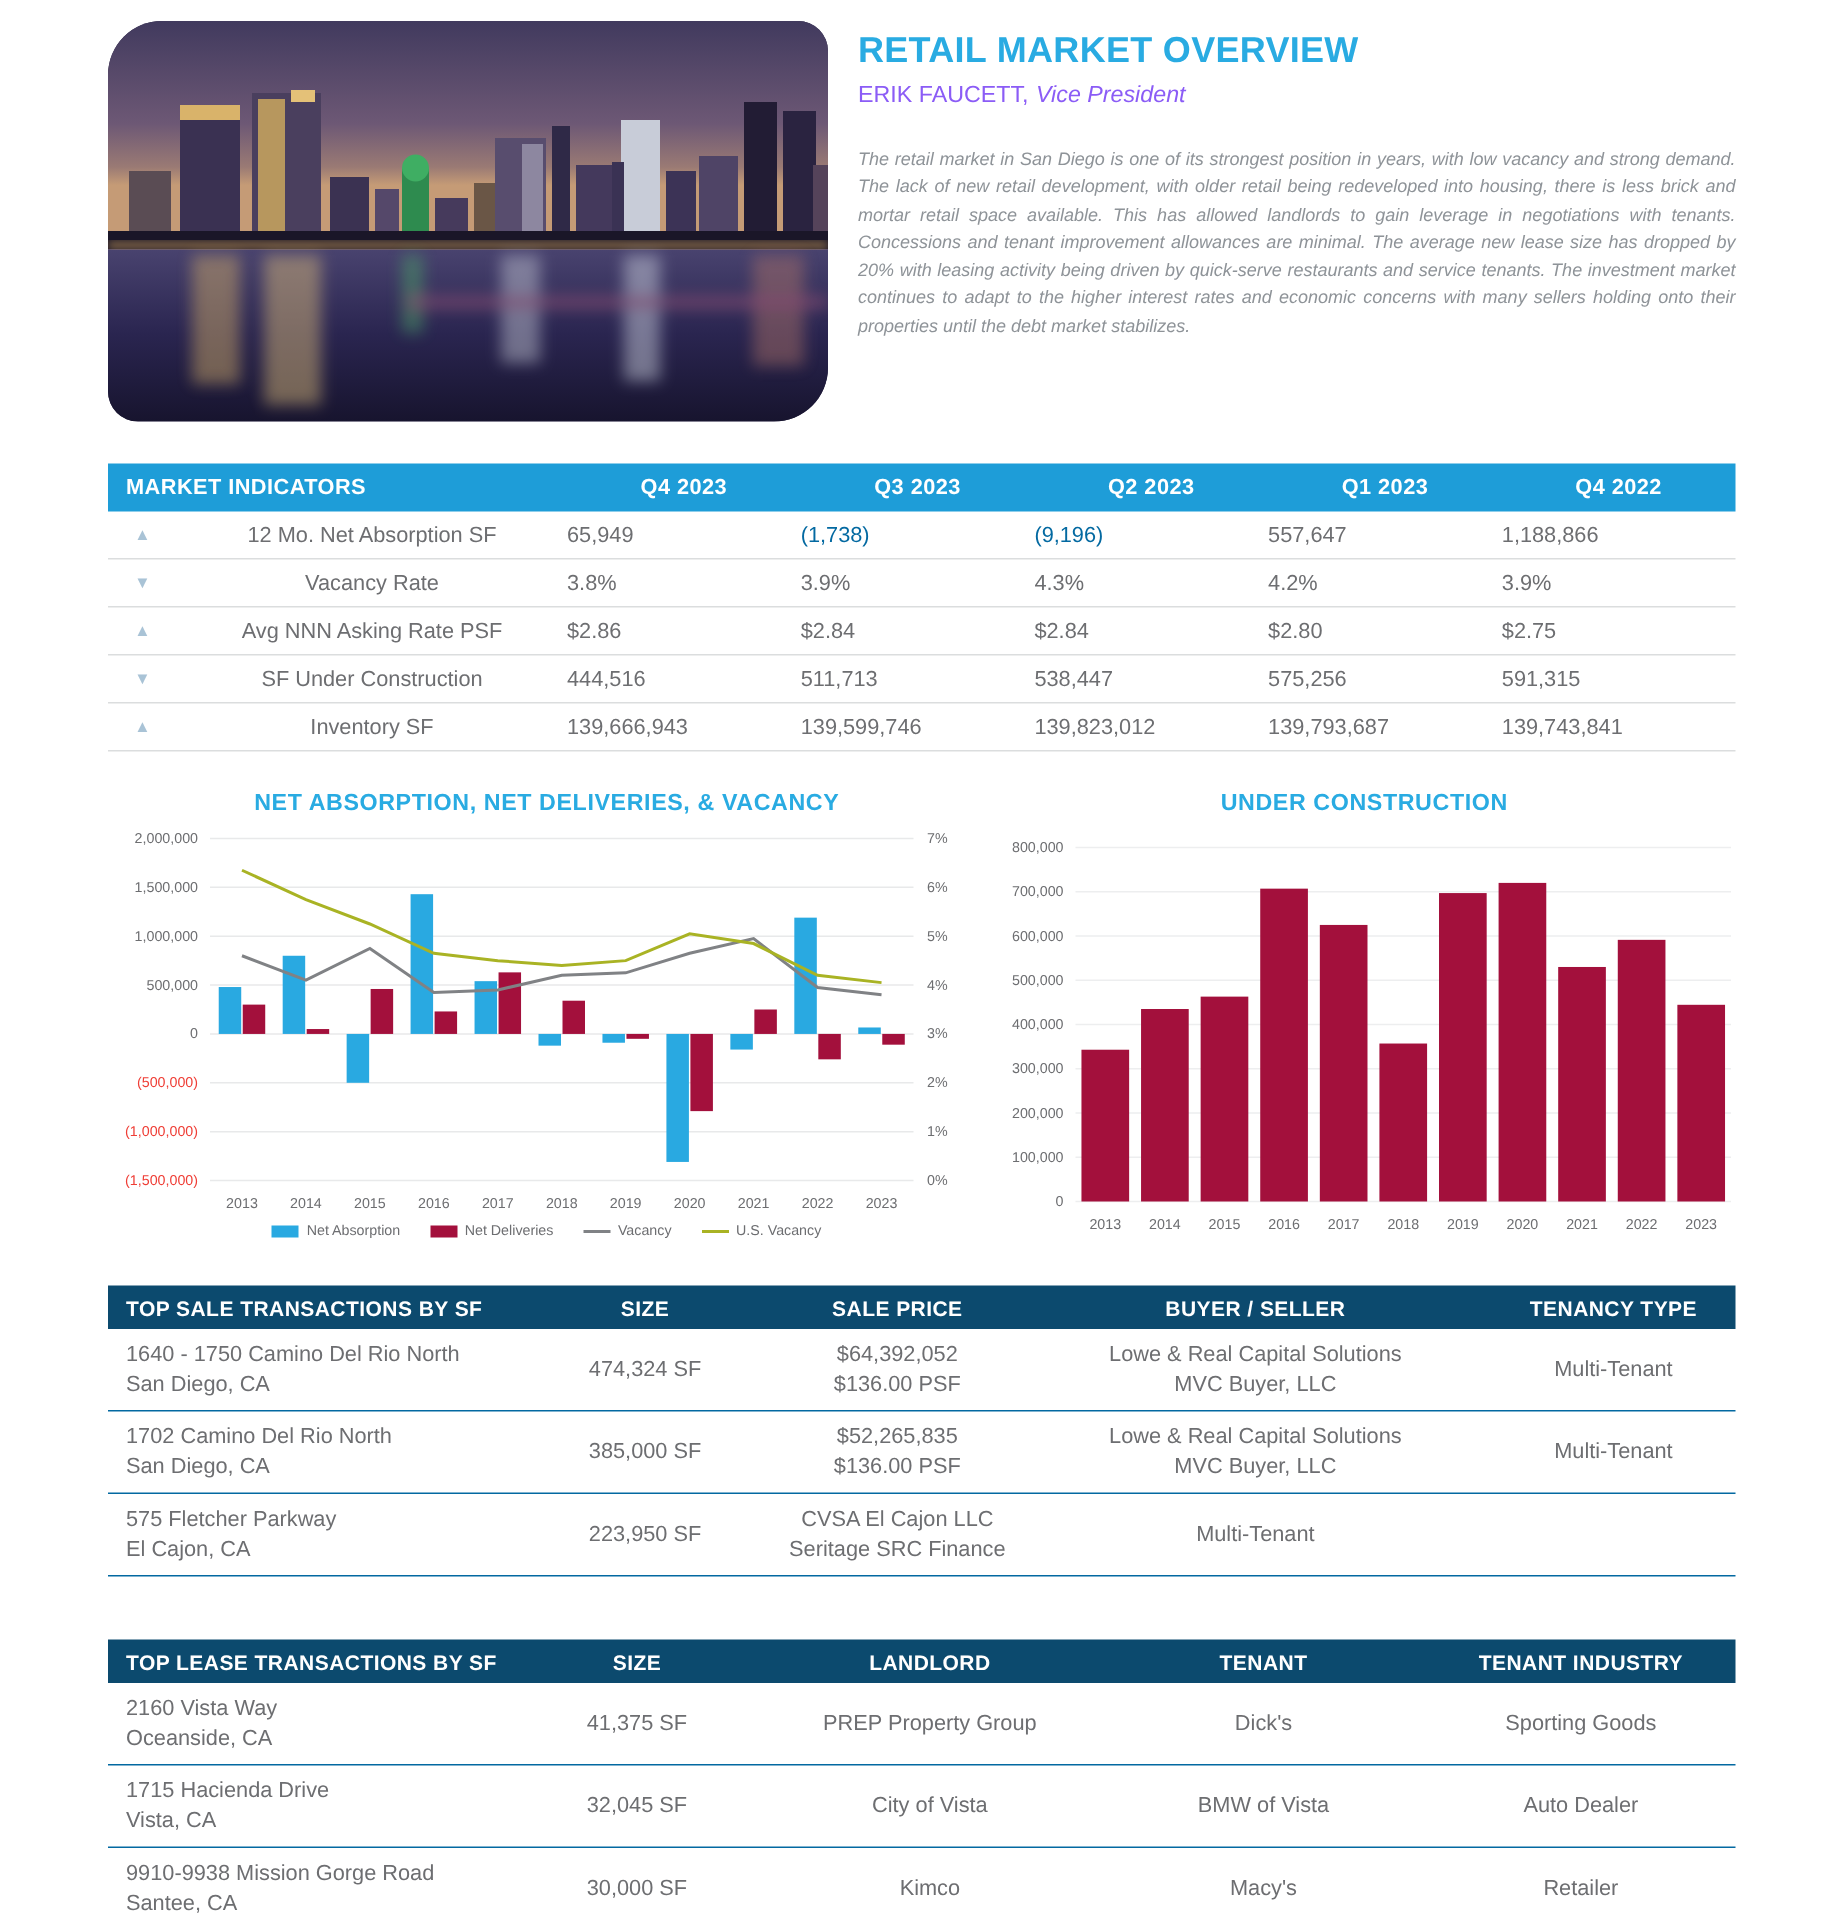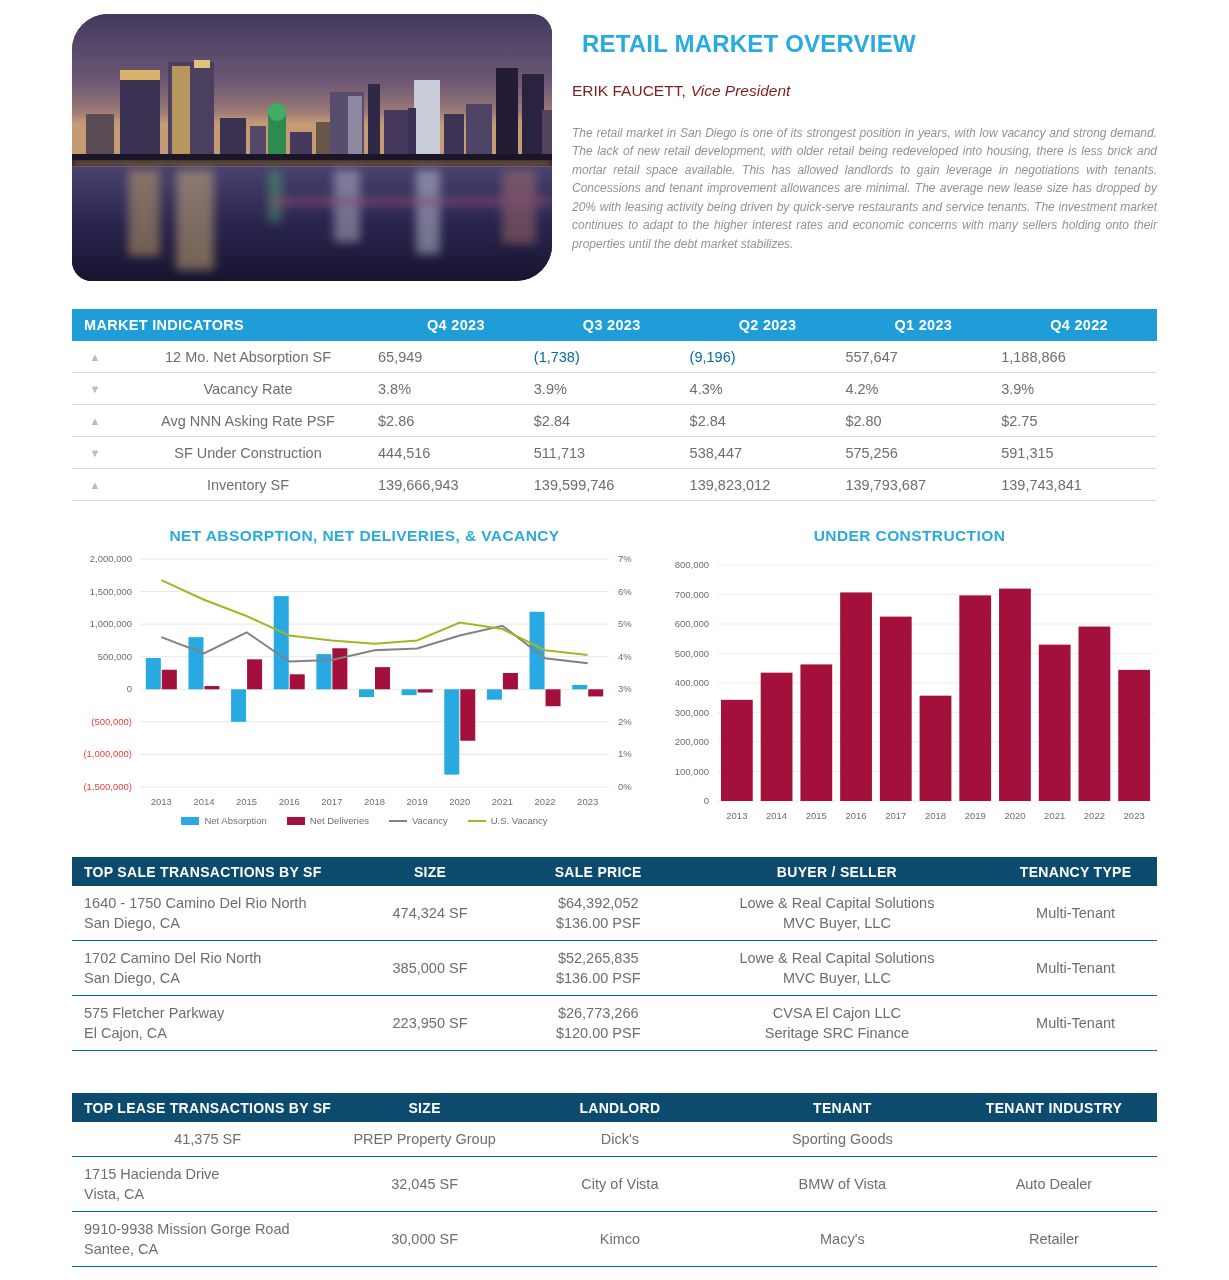--- a/index.html
+++ b/index.html
@@ -4,22 +4,22 @@
 <style>
   html,body { margin:0; padding:0; background:#ffffff; }
   body { width:1229px; font-family:"Liberation Sans", sans-serif; -webkit-font-smoothing:antialiased; }
   .page { width:1085px; padding:14px 72px 10px; }
 
   
   .top { display:flex; gap:20px; }
   .photo { width:480px; height:267px; flex:none; border-radius:36px 20px 36px 20px; overflow:hidden; background:#2a2442; }
   .photo svg { display:block; width:100%; height:100%; }
   .intro { flex:1; padding-top:6px; }
-  .title { margin:10px; color:#29ABE2; font-size:24px; font-weight:bold; letter-spacing:.2px; }
-  .author { margin-top:24px; font-size:15.5px; color:#7f1d1d; }
+  .title { margin:0; color:#29ABE2; font-size:24px; font-weight:bold; letter-spacing:.2px; }
+  .author { margin-top:7px; font-size:15.5px; color:#8b5cf6; }
   .author .role { font-style:italic; margin-left:5px; }
   .para { margin-top:24px; font-size:12px; line-height:1.54; color:#8E9398; text-align:justify;font-style:italic; }
 
   
   .indicators { margin-top:28px; }
   .ind-head { display:grid; grid-template-columns:306px repeat(5,1fr); height:32px; align-items:center;
               background:#1E9DD8; color:#fff; font-weight:bold; font-size:14.5px; letter-spacing:.3px; }
   .ind-head .first { padding-left:12px; text-align:left; }
   .ind-head span { text-align:center; }
   .ind-row { display:grid; grid-template-columns:46px 260px repeat(5,1fr); height:31px; align-items:center;
@@ -361,42 +361,42 @@
           </div>
           <div class="c">Multi-Tenant</div>
         </div>
         <div class="tx-row">
           <div class="addr">
             <div>575 Fletcher Parkway</div>
             <div>El Cajon, CA</div>
           </div>
           <div class="c">223,950 SF</div>
           <div class="c">
-            <div>$26,773,266</div>
-            <div>$120.00 PSF</div>
-          </div>
-          <div class="c">
             <div>CVSA El Cajon LLC</div>
             <div>Seritage SRC Finance</div>
           </div>
           <div class="c">Multi-Tenant</div>
         </div>
       </div>
   </div>
 
   <div class="txtable leases">
     <div class="tx-head">
       <span class="first">TOP LEASE TRANSACTIONS BY SF</span>
       <span>SIZE</span>
       <span>LANDLORD</span>
       <span>TENANT</span>
       <span>TENANT INDUSTRY</span>
     </div>
     <div id="lease-rows">
         <div class="tx-row">
+          <div class="addr">
+            <div>2160 Vista Way</div>
+            <div>Oceanside, CA</div>
+          </div>
           <div class="c">41,375 SF</div>
           <div class="c">PREP Property Group</div>
           <div class="c">Dick's</div>
           <div class="c">Sporting Goods</div>
         </div>
         <div class="tx-row">
           <div class="addr">
             <div>1715 Hacienda Drive</div>
             <div>Vista, CA</div>
           </div>

